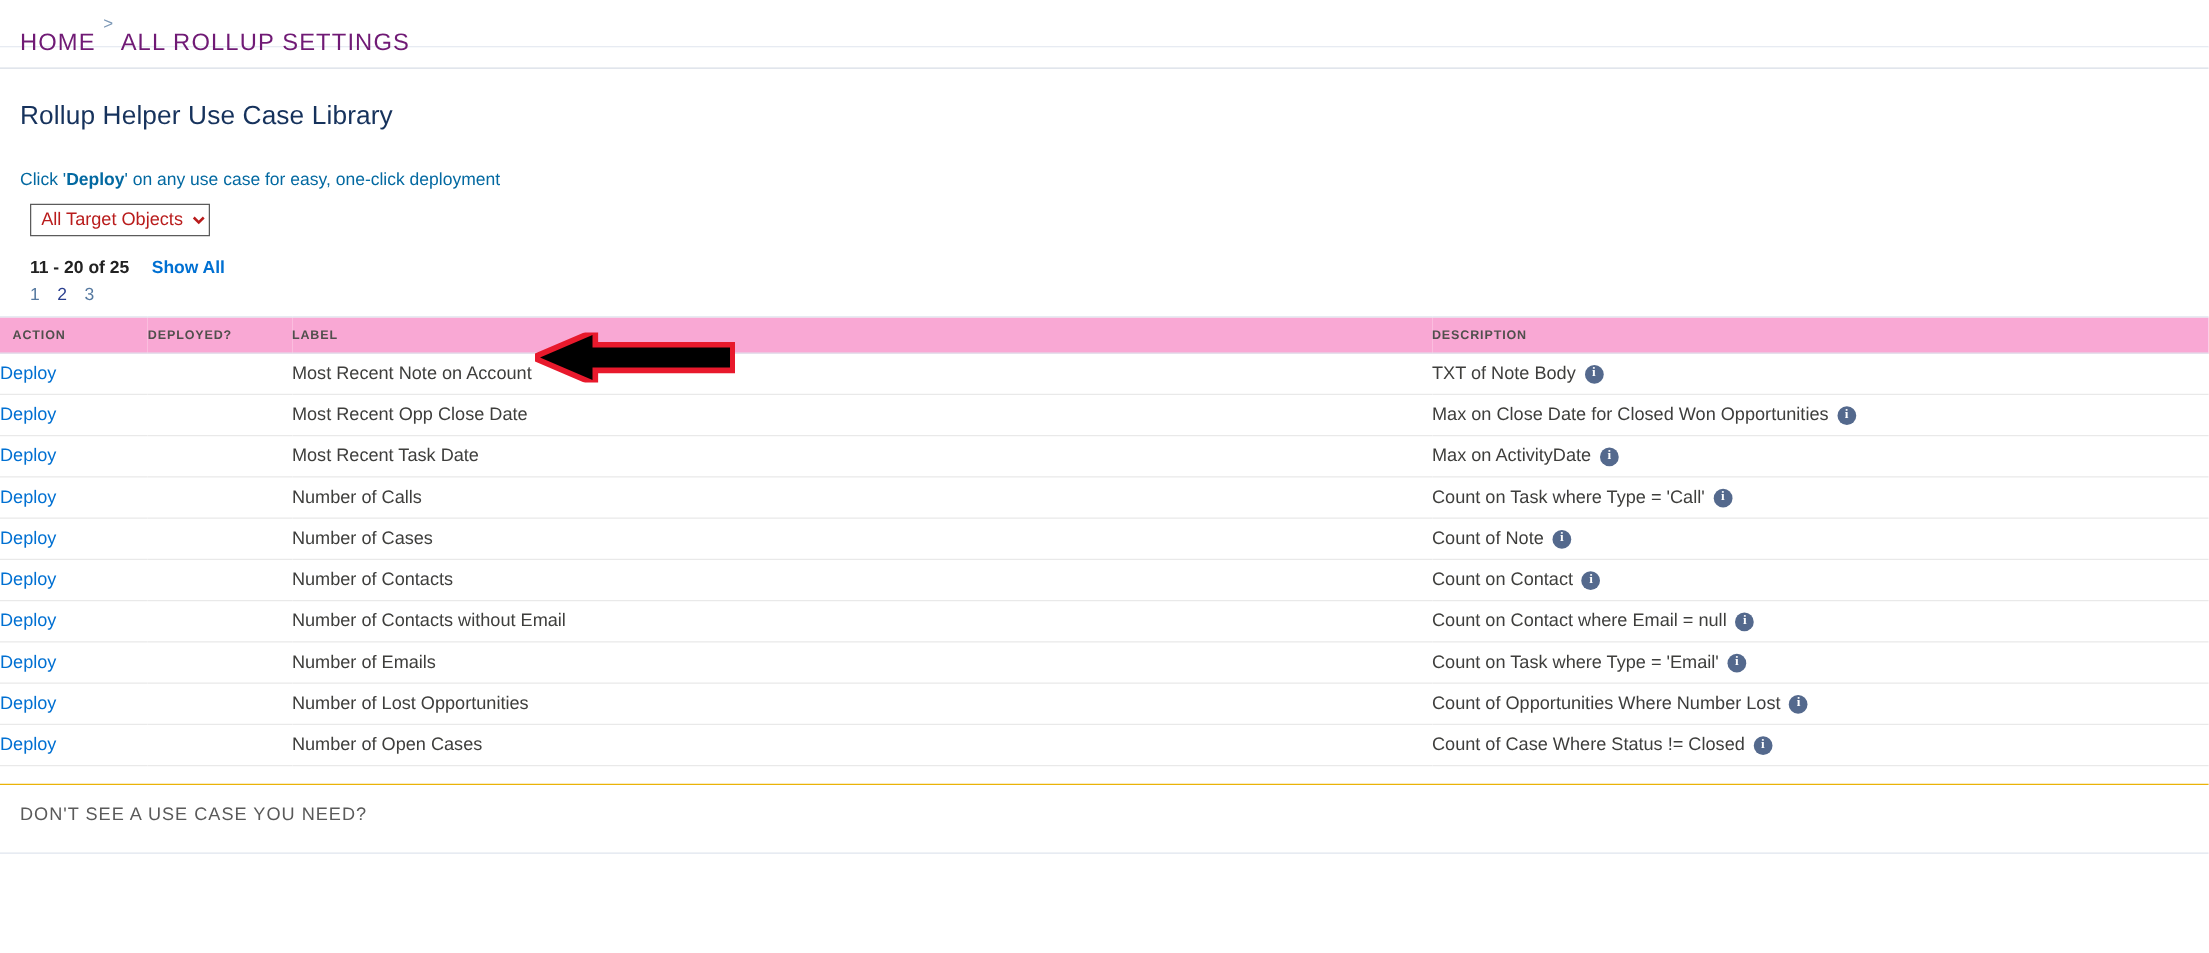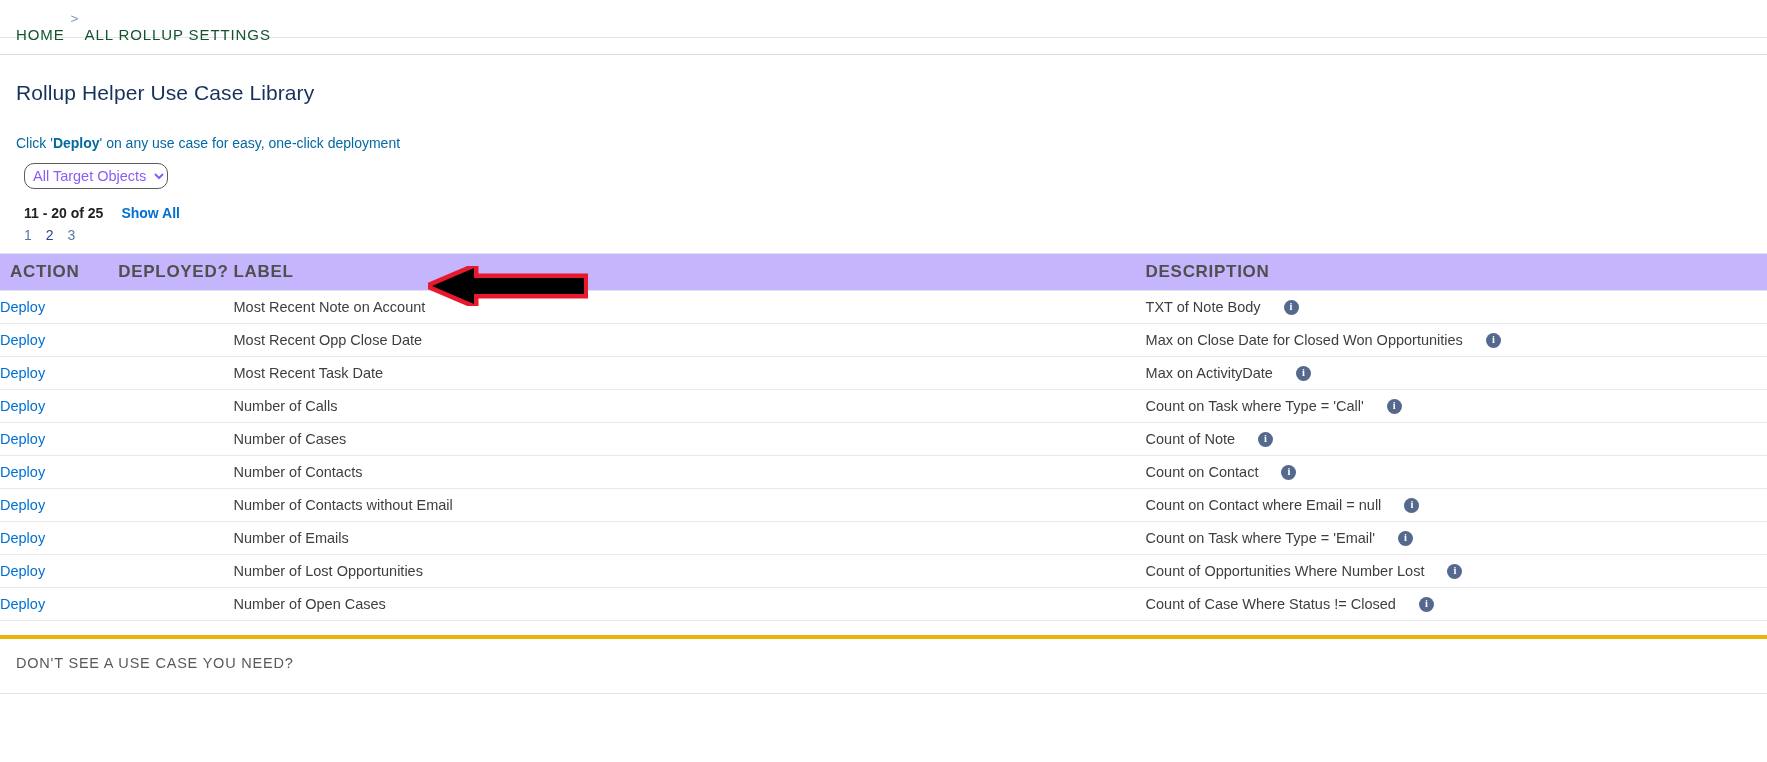--- a/index.html
+++ b/index.html
@@ -20,23 +20,23 @@
   .breadcrumb-bar {
     height: 38px;
     padding-left: 16px;
     display: flex;
     align-items: center;
     background: #ffffff;
     border-bottom: 1px solid #e0e5ee;
     box-sizing: border-box;
   }
   .crumb {
-    font-size: 15px;
+    font-size: 19px;
     letter-spacing: 0.9px;
-    color: #14532d;
+    color: #701a75;
     text-transform: uppercase;
     text-decoration: none;
     cursor: pointer;
     margin-top: 32px;
   }
   .crumb-sep {
     font-size: 13.5px;
     color: #7c98b6;
     margin: 0 6px;
   }
@@ -64,24 +64,24 @@
     padding: 30px 0 0 16px;
   }
   .intro b { font-weight: bold; }
 
   .select-wrap {
     padding: 12px 0 0 24px;
   }
   .target-select {
     font-family: "Liberation Sans", sans-serif;
     font-size: 14.5px;
-    color: #8b5cf6;
+    color: #b91c1c;
     padding: 3px 4px;
     border: 1px solid #5b5b5b;
-    border-radius: 10px;
+    border-radius: 0;
     background: #ffffff;
     height: 26px;
     box-sizing: border-box;
   }
 
   .count-row {
     padding: 16px 0 0 24px;
     font-size: 14px;
     display: flex;
     align-items: baseline;
@@ -115,24 +115,24 @@
   }
 
   
   .usecase-table {
     width: 100%;
     border-collapse: collapse;
     margin-top: 10px;
     table-layout: fixed;
   }
   .usecase-table thead th {
-    background: #c4b5fd;
+    background: #f9a8d4;
     border-top: 1px solid #e0e5ee;
     border-bottom: 1px solid #e0e5ee;
-    font-size: 17px;
+    font-size: 10px;
     font-weight: bold;
     letter-spacing: 0.7px;
     color: #514f4d;
     text-transform: uppercase;
     text-align: left;
     padding: 8px 0 8px 0;
     height: 29px;
     box-sizing: border-box;
   }
   .col-action   { width: 118px; padding-left: 10px !important; }
@@ -155,42 +155,42 @@
 
   .deploy-link {
     color: #0070d2;
     text-decoration: none;
     font-size: 14.5px;
     cursor: pointer;
   }
   .desc-inner {
     display: flex;
     align-items: center;
-    gap: 23px;
+    gap: 7px;
   }
   .info-icon {
     display: inline-flex;
     align-items: center;
     justify-content: center;
     width: 15px;
     height: 15px;
     border-radius: 50%;
     background: #54698d;
     color: #ffffff;
     font-size: 10.5px;
     font-weight: bold;
     font-family: "Liberation Serif", serif;
     line-height: 1;
     cursor: pointer;
     flex: 0 0 auto;
   }
 
   
   .footer {
-    border-top: 4px solid #eab308;
+    border-top: 1px solid #eab308;
     margin-top: 14px;
     padding: 16px 0 0 16px;
   }
   .footer-head {
     font-size: 14.5px;
     letter-spacing: 0.8px;
     color: #5a5a5a;
     text-transform: uppercase;
   }
   .footer-body {

